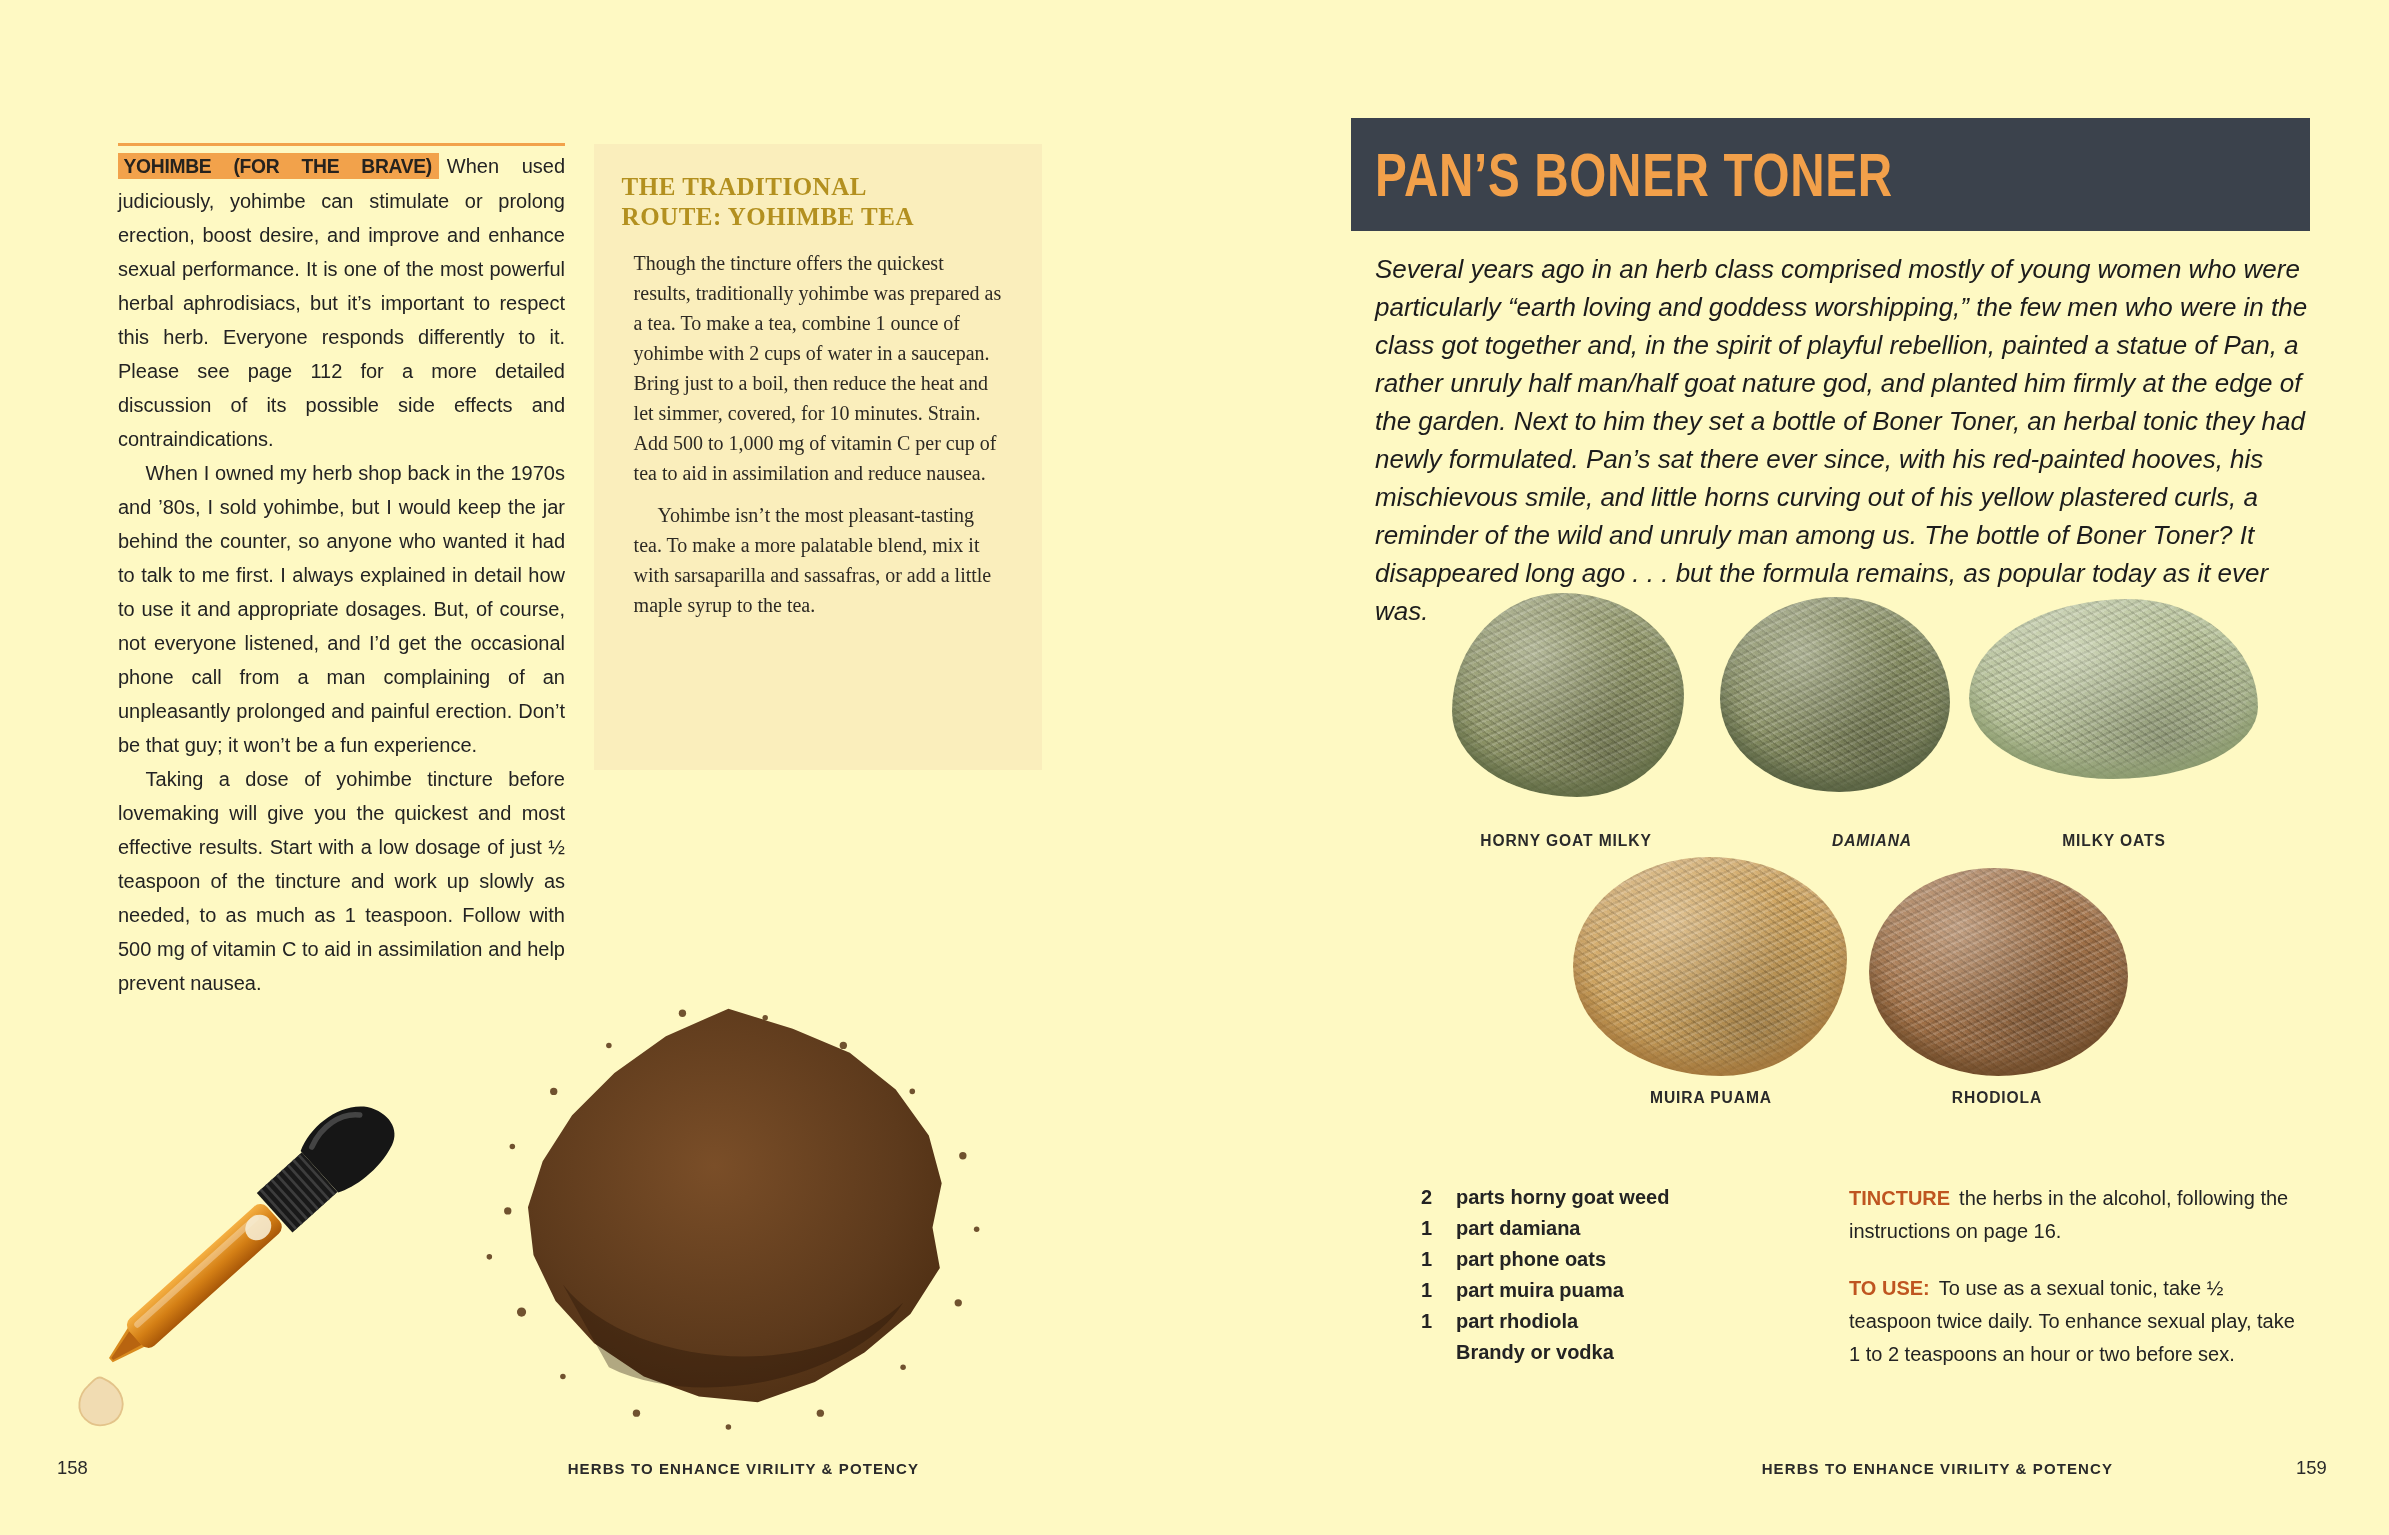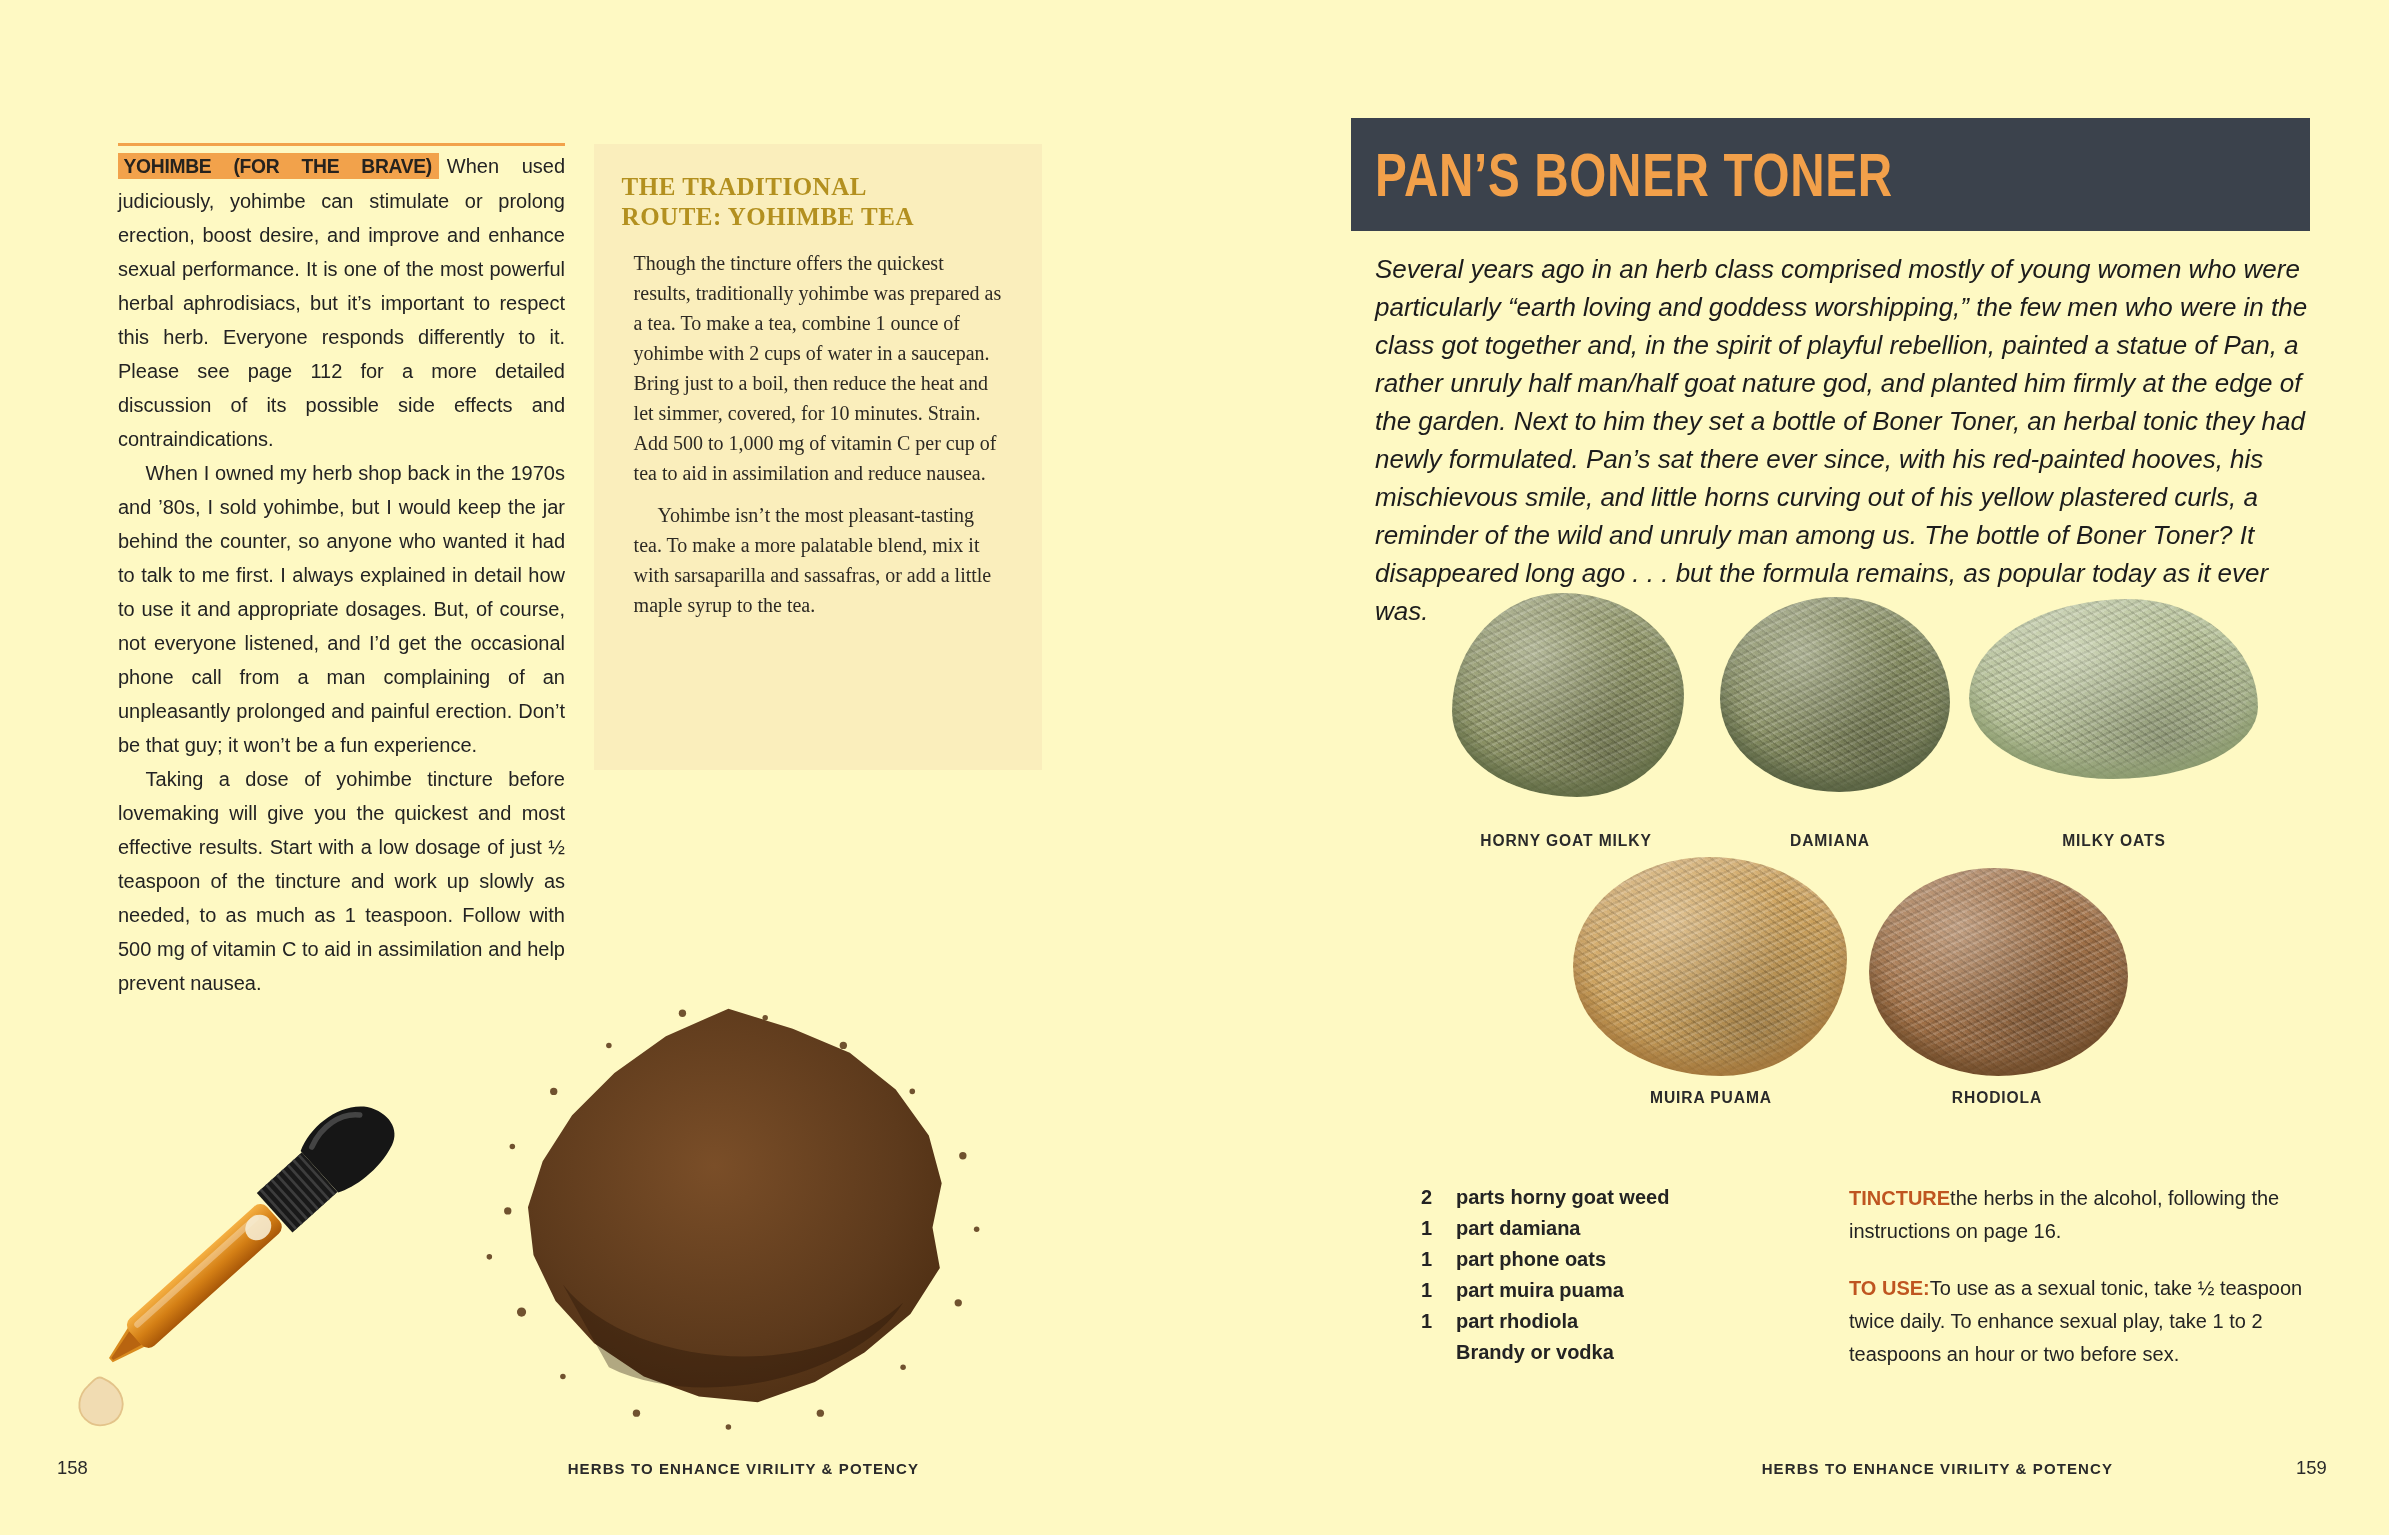--- a/index.html
+++ b/index.html
@@ -65,30 +65,30 @@
   #pile-hgw{left:1452px;top:593px;width:232px;height:204px;border-radius:48% 52% 46% 54%/58% 50% 50% 42%;}
   #pile-damiana{left:1720px;top:597px;width:230px;height:195px;border-radius:50% 50% 48% 52%/52% 54% 46% 48%;}
   #pile-milky{left:1969px;top:599px;width:289px;height:180px;border-radius:55% 45% 50% 50%/55% 60% 40% 45%;}
   #pile-muira{left:1573px;top:857px;width:274px;height:219px;border-radius:50% 50% 46% 54%/50% 46% 54% 50%;}
   #pile-rhodiola{left:1869px;top:868px;width:259px;height:208px;border-radius:48% 52% 50% 50%/50% 52% 48% 50%;}
   .pile-caption{
     position:absolute;width:276px;text-align:center;font-weight:bold;font-size:15.6px;
     letter-spacing:0.9px;color:#2a2a2a;
   }
   #cap-hgw{left:1428px;top:832px;}
-  #cap-damiana{left:1692px;top:832px;}
+  #cap-damiana{left:1734px;top:832px;font-style:italic;}
   #cap-milky{left:1976px;top:832px;}
   #cap-muira{left:1573px;top:1089px;}
   #cap-rhodiola{left:1859px;top:1089px;}
   .recipe{position:absolute;left:1421px;top:1182px;width:395px;}
   .r-row{display:flex;font-size:20px;line-height:31px;font-weight:bold;color:#232323;}
   .r-row .qty{width:35px;flex:none;}
   .instr-col{position:absolute;left:1849px;top:1182px;width:461px;}
   .instr-col p{margin:0 0 24px 0;font-size:20px;line-height:33px;color:#232323;}
-  .lead{color:var(--rust);font-weight:bold;margin-right:0;}
+  .lead{color:var(--rust);font-weight:bold;margin-right:9px;}
 </style>
 </head>
 <body>
 
 <div class="book">
 
   <div class="col-text">
     <div class="top-rule"></div>
     <p class="first"><span class="hl">YOHIMBE (FOR THE BRAVE)</span><span>When used judiciously, yohimbe can stimulate or prolong erection, boost desire, and improve and enhance sexual performance. It is one of the most powerful herbal aphrodisiacs, but it’s important to respect this herb. Everyone responds differently to it. Please see page 112 for a more detailed discussion of its possible side effects and contraindications.</span></p>
     <p class="indent">When I owned my herb shop back in the 1970s and ’80s, I sold yohimbe, but I would keep the jar behind the counter, so anyone who wanted it had to talk to me first. I always explained in detail how to use it and appropriate dosages. But, of course, not everyone listened, and I’d get the occasional phone call from a man complaining of an unpleasantly prolonged and painful erection. Don’t be that guy; it won’t be a fun experience.</p>

